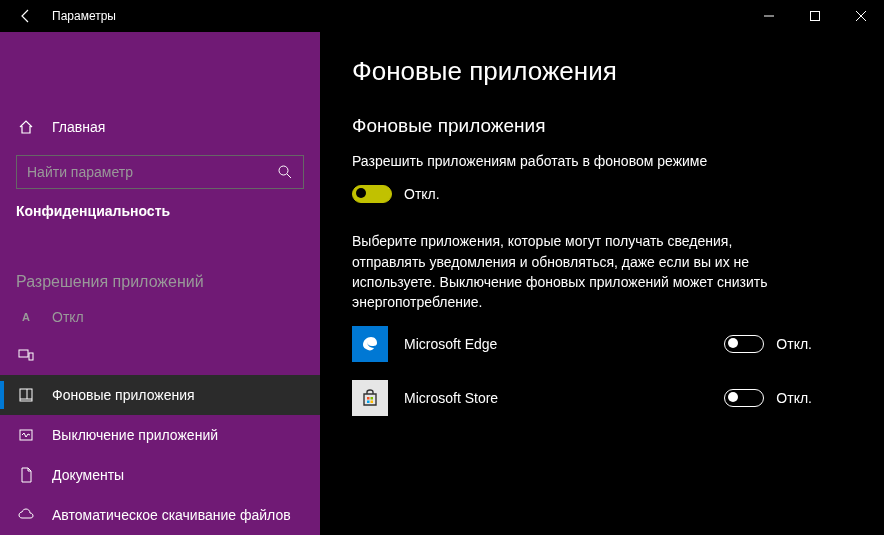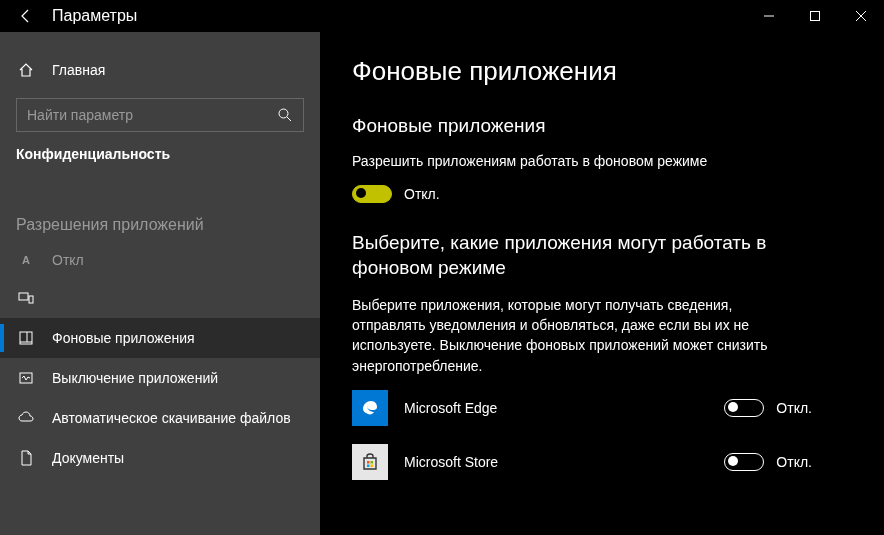--- a/index.html
+++ b/index.html
@@ -1,26 +1,26 @@
 <!DOCTYPE html>
 <html><head>
 <meta charset="utf-8">
 <style>
   * { margin: 0; padding: 0; box-sizing: border-box; font-family: "Segoe UI", sans-serif; }
   body { width: 884px; height: 535px; background: #000; color: #fff; overflow: hidden; display: flex; flex-direction: column; }
   
   .titlebar { height: 32px; display: flex; align-items: center; padding: 0 0 0 12px; }
   .titlebar .back { width: 28px; display: flex; align-items: center; justify-content: center; }
-  .titlebar .title { font-size: 16px; padding-left: 12px; flex: 1; }
+  .titlebar .title { font-size: 12px; padding-left: 12px; flex: 1; }
   .win-controls { display: flex; height: 100%; }
   .win-controls > div { width: 46px; display: flex; align-items: center; justify-content: center; }
   
   .body { flex: 1; display: flex; min-height: 0; }
   
-  .sidebar { width: 320px; background: #404040; display: flex; flex-direction: column; padding-top: 18px; }
+  .sidebar { width: 320px; background: #701a75; display: flex; flex-direction: column; padding-top: 18px; justify-content: flex-end; }
   .sidebar-row { display: flex; align-items: center; height: 40px; padding: 0 16px; font-size: 14px; color: #fff; }
   .sidebar-row .icon { width: 20px; display: flex; align-items: center; justify-content: center; margin-right: 16px; }
   .sidebar-row.small-gap { height: 36px; }
   .sidebar-row.selected { background: #2b2b2b; position: relative; }
   .sidebar-row.selected::before { content: ""; position: absolute; left: 0; top: 6px; bottom: 6px; width: 4px; background: #0078d4; }
   
   .search-box { margin: 8px 16px 14px; height: 34px; border: 1px solid #666; display: flex; align-items: center; padding: 4px 10px; }
   .search-box input { flex: 1; background: transparent; border: none; outline: none; font-size: 14px; color: #ccc; }
   .search-box input::placeholder { color: #999; }
   
@@ -133,50 +133,49 @@
         <svg width="16" height="16" viewBox="0 0 16 16">
             <rect x="2" y="3" width="12" height="10" stroke="#fff" fill="none"></rect>
             <path d="M4 8 L6 6 L8 10 L10 7 L12 8" stroke="#fff" fill="none"></path>
           </svg>
       </span>
       <span>Выключение приложений</span>
     </div>
 
     <div class="sidebar-row">
       <span class="icon">
+        <svg width="16" height="16" viewBox="0 0 16 16">
+            <path d="M4 1 H10 L13 4 V15 H4 Z M10 1 V4 H13" stroke="#fff" fill="none"></path>
+          </svg>
+      </span>
+      <span>Документы</span>
+    </div>
+
+    <div class="sidebar-row">
+      <span class="icon">
         <svg width="16" height="14" viewBox="0 0 16 14">
             <path d="M4 10 C2 10 1 8.5 1 7 C1 5 3 4 4 4 C4.5 2 6.5 1 8 1 C10 1 12 2.5 12 5 C14 5 15 6.5 15 8 C15 9.5 13.5 10 12 10 Z" stroke="#fff" fill="none"></path>
           </svg>
       </span>
       <span>Автоматическое скачивание файлов</span>
-    </div>
-
-    <div class="sidebar-row">
-      <span class="icon">
-        <svg width="16" height="16" viewBox="0 0 16 16">
-            <path d="M4 1 H10 L13 4 V15 H4 Z M10 1 V4 H13" stroke="#fff" fill="none"></path>
-          </svg>
-      </span>
-      <span>Документы</span>
     </div>
   </div>
 
   <div class="content">
     <h1>Фоновые приложения</h1>
 
     <h2>Фоновые приложения</h2>
     <div class="desc">Разрешить приложениям работать в фоновом режиме</div>
     <div class="toggle-row">
       <div class="toggle on">
           <div class="knob"></div>
         </div>
       <span class="toggle-label">Откл.</span>
     </div>
 
-    <h2 style="max-width:460px;line-height:1.3;">Выберите, какие приложения могут работать в фоновом режиме</h2>
     <div class="desc">Выберите приложения, которые могут получать сведения, отправлять уведомления и обновляться, даже если вы их не используете. Выключение фоновых приложений может снизить энергопотребление.</div>
 
     <div class="app-row">
       <div class="app-icon" style="background:#0078d4;">
         <svg width="20" height="20" viewBox="0 0 20 20">
             <path d="M3 11 C3 6 7 3 11 3 C15 3 17 6 17 9 C17 12 14 12 12 12 C9 12 7 10 7 8 C7 10 9 14 14 14 C13 16 10 17 8 16 C5 15 3 13 3 11 Z" fill="#fff"></path>
           </svg>
       </div>
       <div class="app-name">Microsoft Edge</div>
       <div class="app-toggle-wrap">

